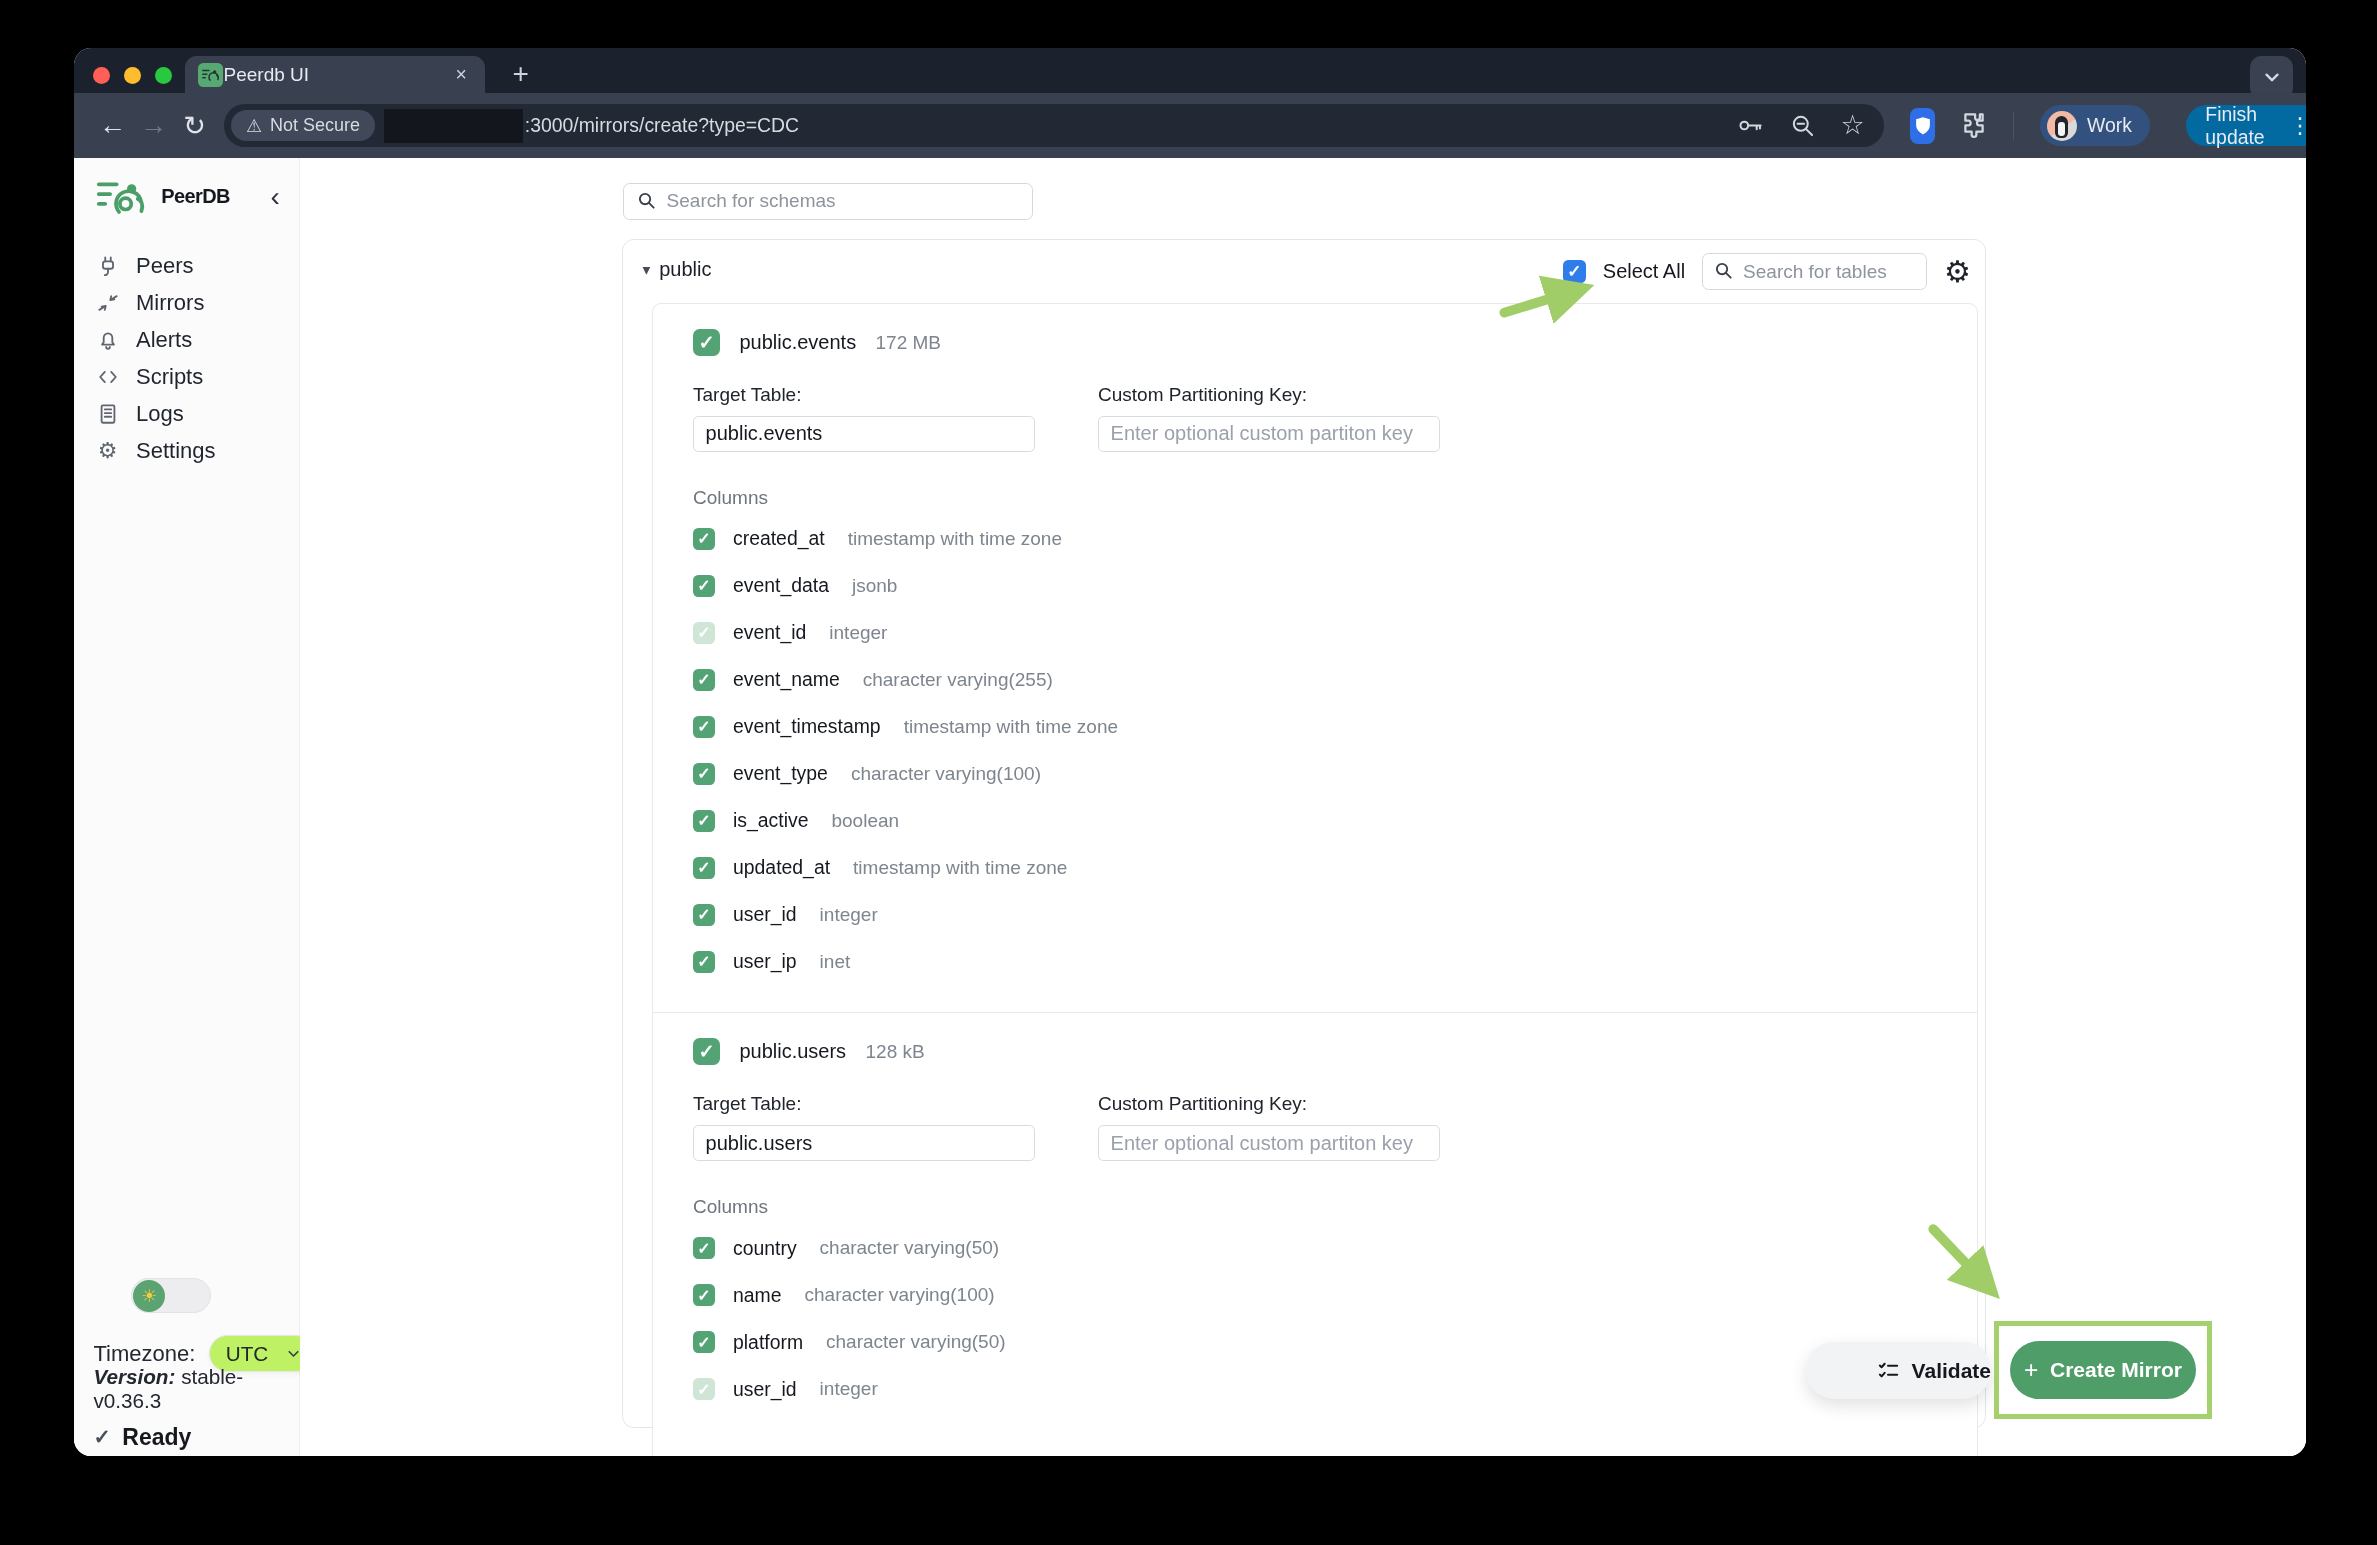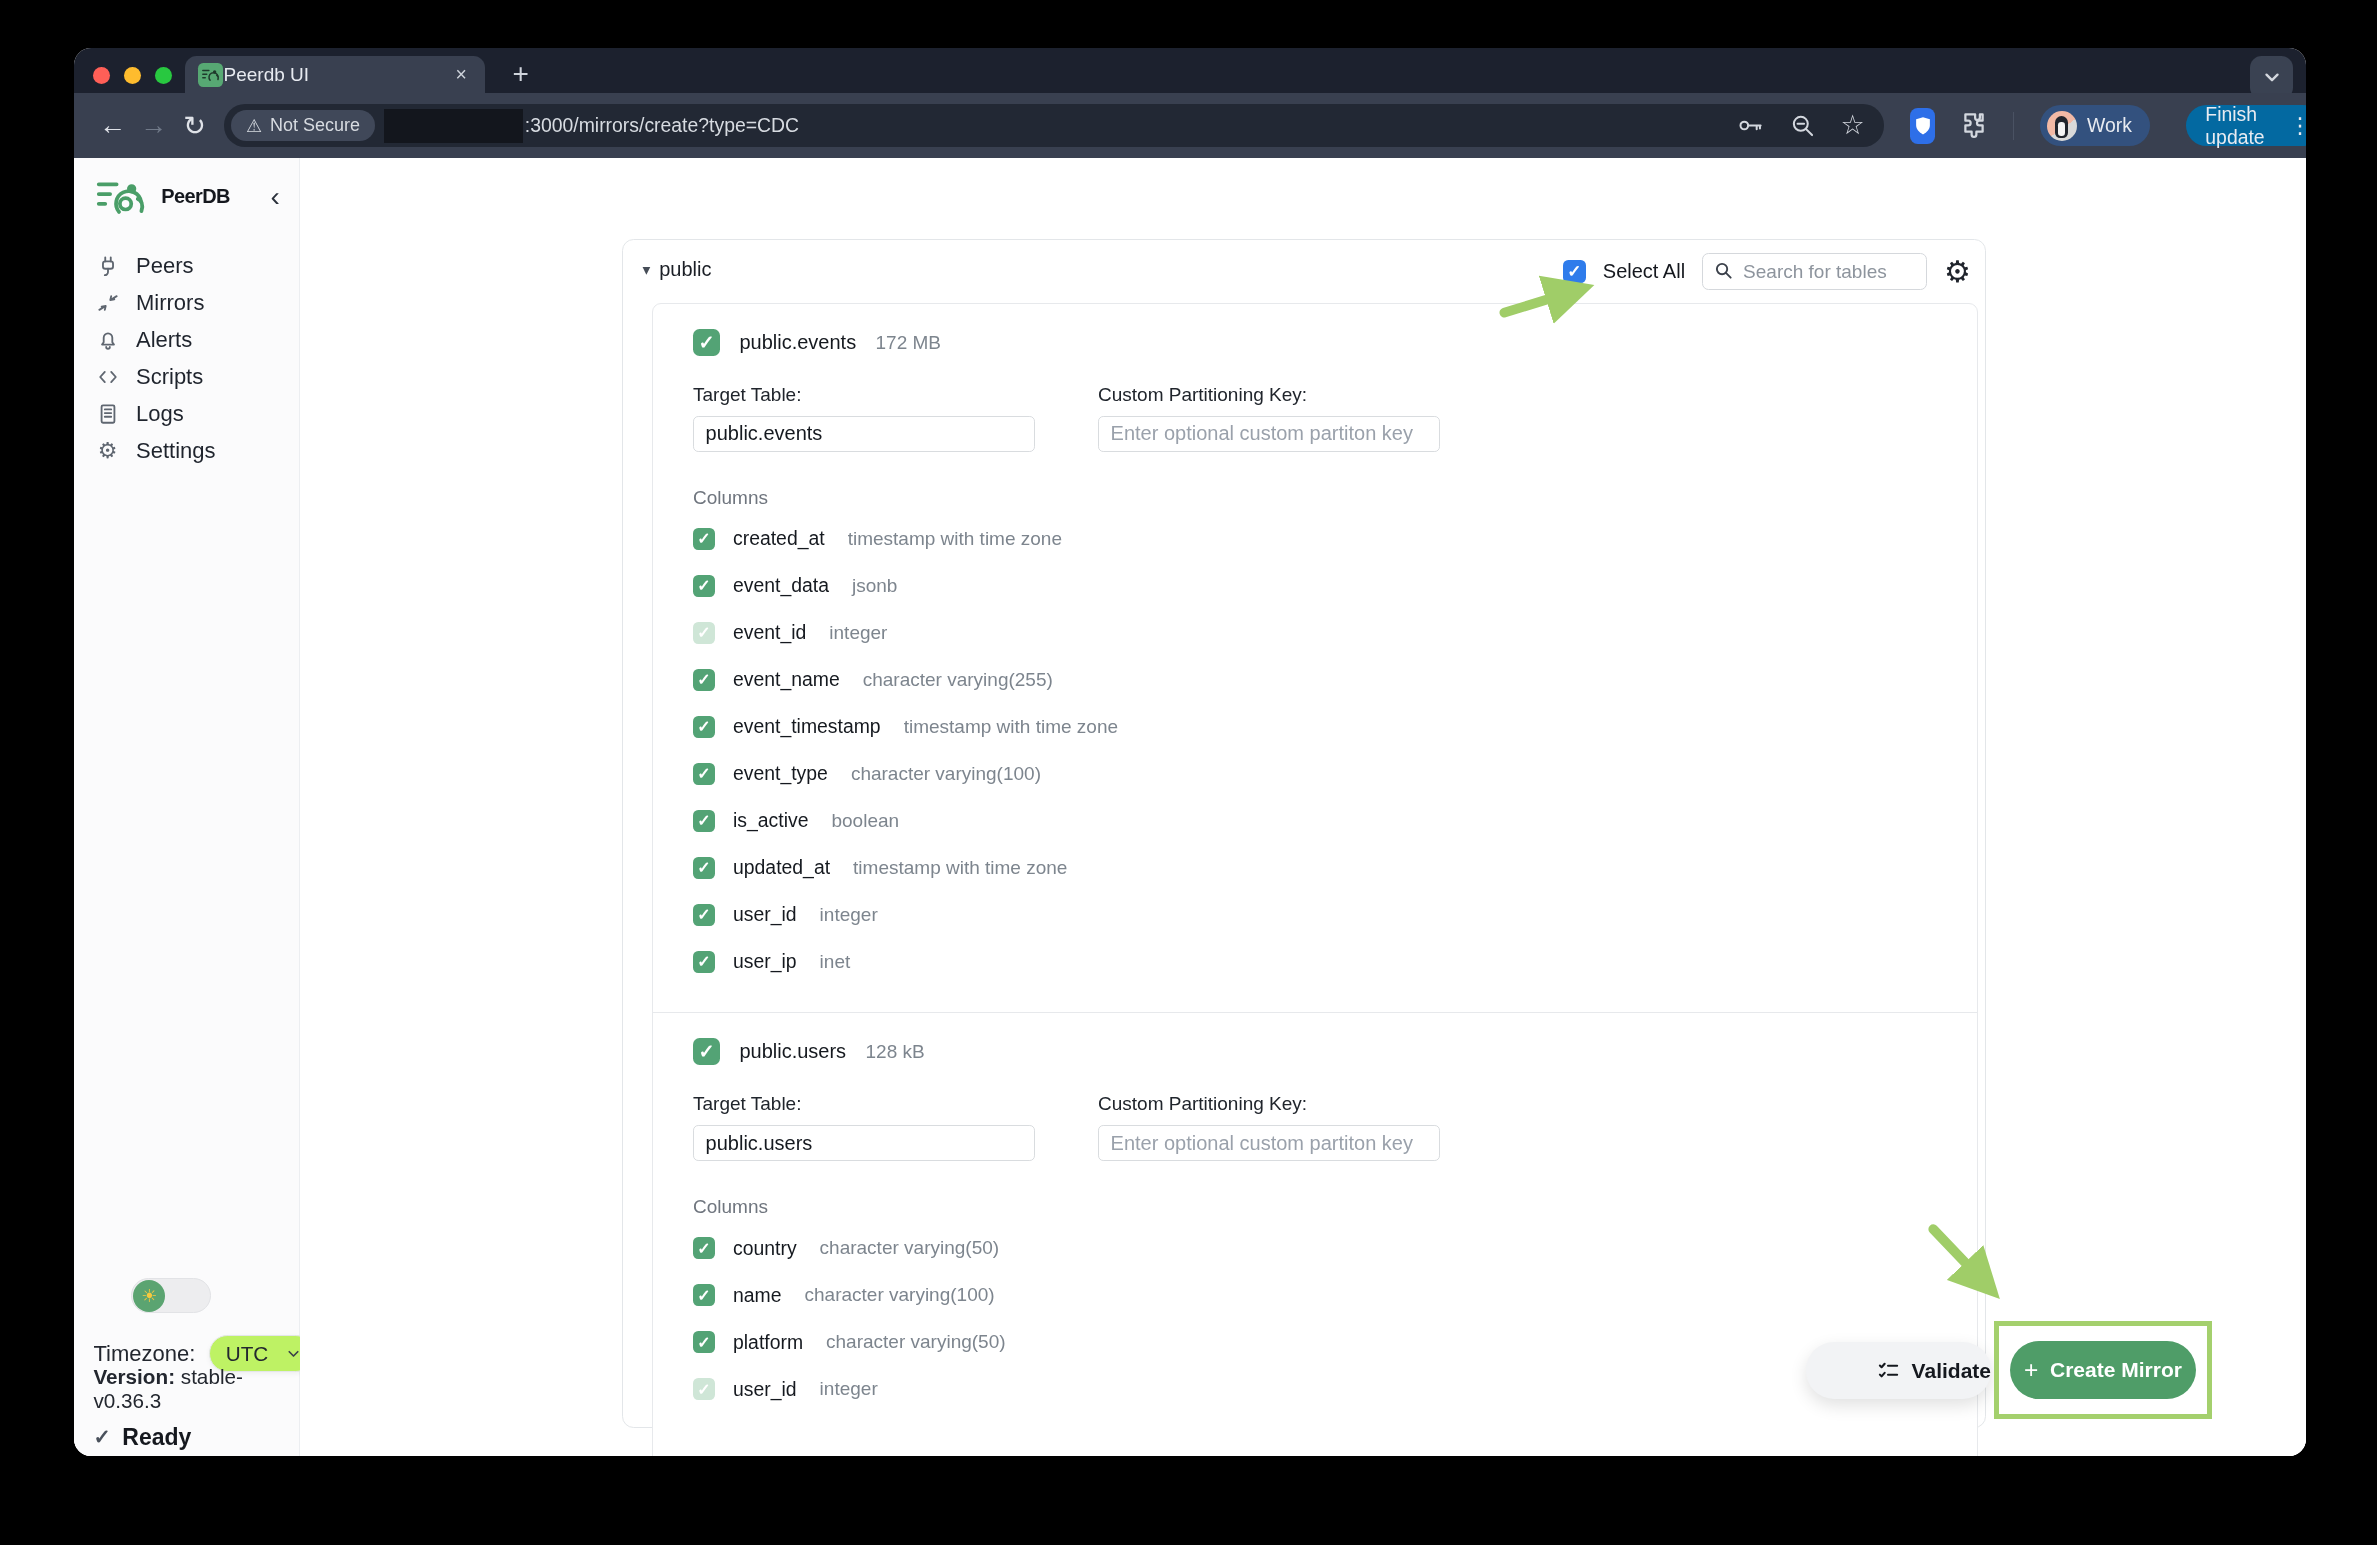--- a/index.html
+++ b/index.html
@@ -64,21 +64,21 @@
   .ni-glyph { font-size:22px; color:#5f6670; line-height:1; }
   .side-bottom { position:absolute; left:0; right:0; bottom:0; }
   .toggle { position:absolute; left:57px; bottom:143px; width:80px; height:35px; border-radius:17.4px; background:#ededef; border:0.6px solid #e2e3e6; }
   .knob { position:absolute; left:1.3px; top:0.6px; width:32px; height:32px; border-radius:50%; background:#5ba471; display:flex; align-items:center; justify-content:center; color:#f6c93f; font-size:18px; }
   .tz-row { position:absolute; left:19.4px; bottom:84px; display:flex; align-items:center; gap:14px; }
   .tz-label { font-size:22px; color:#23272f; }
   .tz-select { width:105px; height:37px; border-radius:19px; background:#bef264; border:0.6px solid #e4e6e9; box-shadow:0 1.9px 5.2px rgba(0,0,0,.05); display:flex; align-items:center; padding:0 11.6px 0 15.5px; gap:9px; }
   .tz-value { font-size:20.7px; color:#23272f; flex:1; }
   .tz-select svg { width:17px; height:17px; stroke:#3a404a; stroke-width:2.4; fill:none; stroke-linecap:round; stroke-linejoin:round; }
   .ver-row { position:absolute; left:19.4px; bottom:43px; font-size:20.7px; color:#23272f; }
-  .ver-label { font-weight:700; }
+  .ver-label { font-weight:700;font-style:italic; }
   .ready-row { position:absolute; left:19.4px; bottom:5.2px; display:flex; align-items:center; gap:11.6px; }
   .ready-check { color:#4a515c; font-size:20.7px; font-weight:700; }
   .ready-label { font-size:23px; font-weight:700; color:#15181e; }
 
   
   .content { position:relative; flex:1; background:#fff; }
   .schema-search { position:absolute; left:323px; top:24.5px; width:410px; height:37px; border:1.3px solid #d5d8dc; border-radius:6.5px; display:flex; align-items:center; padding:0 11.6px; gap:10.3px; background:#fff; }
   .s-ico svg { width:20.7px; height:20.7px; stroke:#3b414b; stroke-width:2.2; fill:none; stroke-linecap:round; }
   .schema-search input, .t-search input { border:none; outline:none; font-size:19px; color:#15191f; width:100%; font-family:inherit; background:transparent; }
   .schema-search input::placeholder, .t-search input::placeholder { color:#8d949d; }
@@ -288,20 +288,27 @@
         </div>
         <div class="ready-row">
           <span class="ready-check">✓</span>
           <span class="ready-label">Ready</span>
         </div>
       </div>
     </div>
 
     <div class="content">
 
+      <div class="schema-search">
+        <span class="s-ico"><svg viewBox="0 0 24 24">
+              <circle cx="10.5" cy="10.5" r="6"></circle>
+              <path d="M15 15l5.5 5.5"></path>
+            </svg></span>
+        <input placeholder="Search for schemas" style="">
+      </div>
 
       <div class="card">
         <div class="card-head">
           <span class="schema-toggle">
             <span class="caret">▾</span>
             <span class="schema-name">public</span>
           </span>
           <span class="head-right">
             <span class="sel-cb">✓</span>
             <span class="sel-label">Select All</span>

